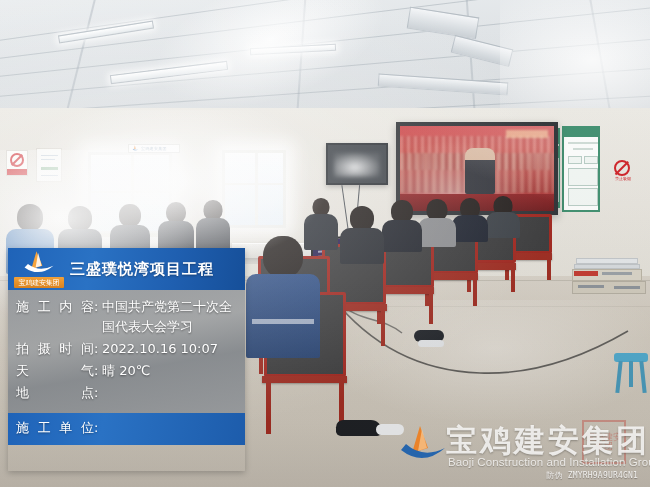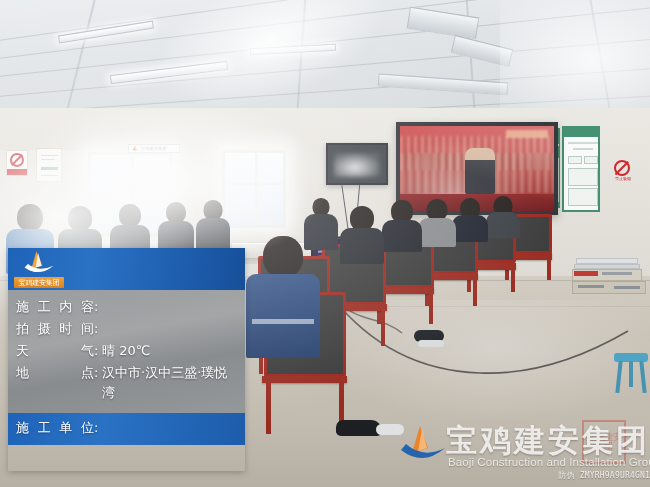--- a/index.html
+++ b/index.html
@@ -360,21 +360,21 @@
     text-shadow:0 1px 2px rgba(90,85,78,.55);
   }
   .wm-en {
     position:absolute; left:50px; top:44px;
     font-family:"Liberation Sans",sans-serif;
     font-size:11.5px; color:rgba(255,255,255,.80);
     letter-spacing:.1px; white-space:nowrap;
     text-shadow:0 1px 1px rgba(90,85,78,.5);
   }
   .wm-code {
-    position:absolute; right:0px; top:58px;
+    position:absolute; right:12px; top:58px;
     font-family:"DejaVu Sans Mono","Liberation Mono",monospace;
     font-size:8px; color:rgba(255,255,255,.9); letter-spacing:.2px;
     white-space:nowrap; text-shadow:0 1px 1px rgba(80,75,70,.6);
   }
   .wm-code .cn { font-family:"DejaVu Sans",sans-serif; }
   .wm-stamp {
     position:absolute; right:24px; top:8px; width:44px; height:44px;
     opacity:.55;
   }
   .wm-stamp .sq {
@@ -641,42 +641,45 @@
       <div class="ip-logo">
         <div class="sailwrap">
           <svg width="34" height="26" viewBox="0 0 40 30">
             <path d="M17 0 L24 17 L11 21 Z" fill="#f5a33c"></path>
             <path d="M19 2 L23 17 L16 19 Z" fill="#ffffff" opacity=".85"></path>
             <path d="M3 19 Q20 31 37 17 Q20 25 7 15 Z" fill="#ffffff"></path>
           </svg>
         </div>
         <div class="logotext">宝鸡建安集团</div>
       </div>
+      <div class="ip-title">三盛璞悦湾项目工程</div>
     </div>
 
     <div class="ip-body">
 
       <div class="ip-row">
         <div class="ip-label">
           <span>施</span>
             <span>工</span>
             <span>内</span>
             <span>容</span>
         </div>
         <div class="ip-colon">:</div>
+        <div class="ip-value">中国共产党第二十次全国代表大会学习</div>
       </div>
 
       <div class="ip-row">
         <div class="ip-label">
           <span>拍</span>
             <span>摄</span>
             <span>时</span>
             <span>间</span>
         </div>
         <div class="ip-colon">:</div>
+        <div class="ip-value">2022.10.16 10:07</div>
       </div>
 
       <div class="ip-row">
         <div class="ip-label">
           <span>天</span>
             <span></span>
             <span></span>
             <span>气</span>
         </div>
         <div class="ip-colon">:</div>
@@ -684,21 +687,20 @@
       </div>
 
       <div class="ip-row">
         <div class="ip-label">
           <span>地</span>
             <span></span>
             <span></span>
             <span>点</span>
         </div>
         <div class="ip-colon">:</div>
-        <div class="ip-value">汉中市·汉中三盛·璞悦湾</div>
       </div>
 
     </div>
 
     <div class="ip-foot">
       <div class="ip-row" style="margin-bottom:0;">
         <div class="ip-label">
           <span>施</span>
             <span>工</span>
             <span>单</span>

